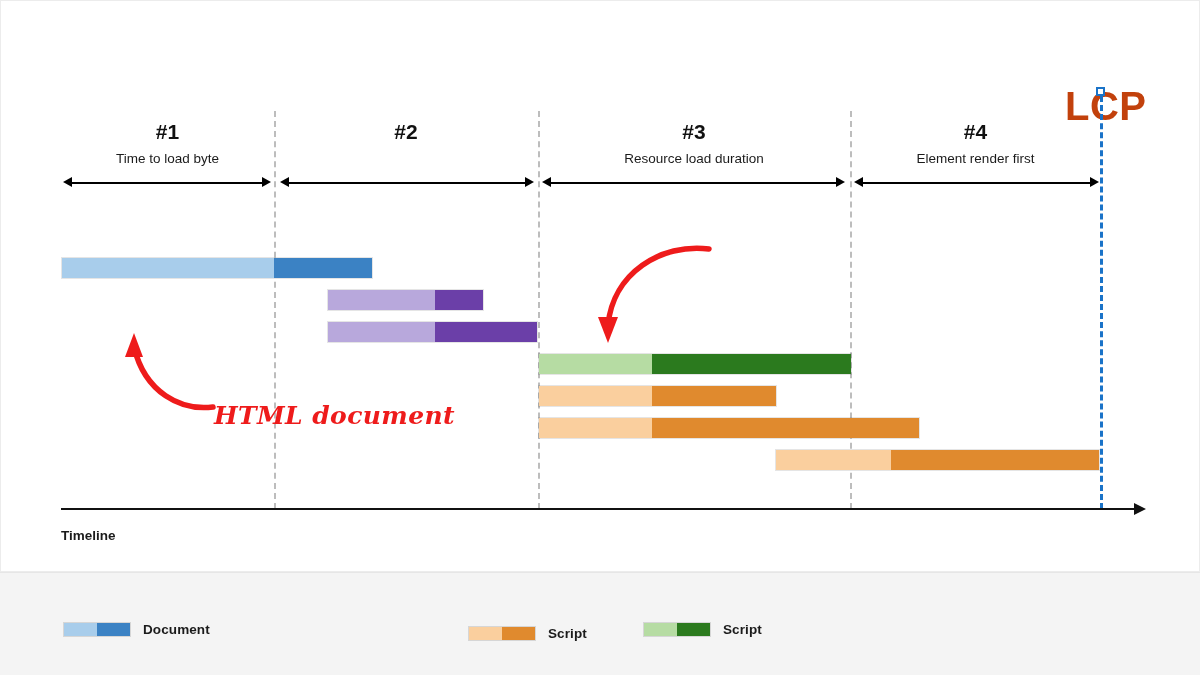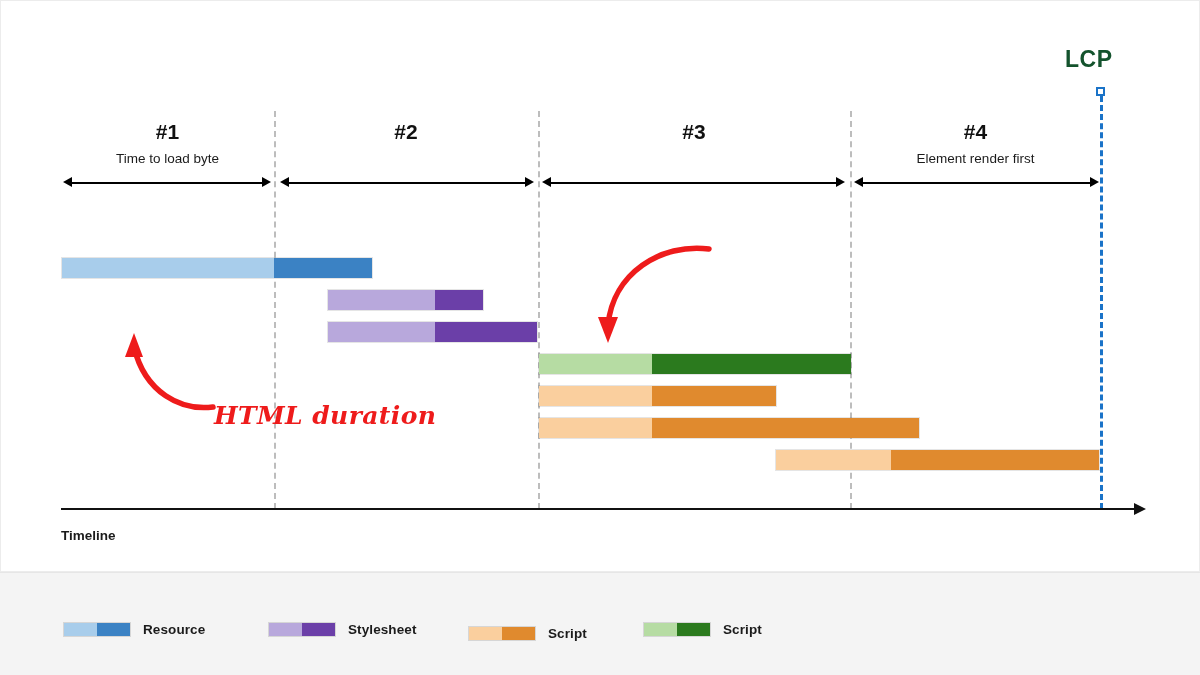--- a/index.html
+++ b/index.html
@@ -33,22 +33,23 @@
   .legend-item{position:absolute;top:0;height:24px;display:flex;align-items:center;}
   .swatch{width:68px;height:15px;display:flex;border:1px solid rgba(0,0,0,.12);box-sizing:border-box;}
   .swatch .half{width:50%;height:100%;}
   .legend-label{
     margin-left:12px;font-size:13.5px;font-weight:bold;color:#1b1b1b;
     letter-spacing:.1px;white-space:nowrap;
   }
 
   
   .lcp-label{
-    position:absolute;font-size:23px;font-weight:bold;color:#14532d;
+    position:absolute;font-size:40px;font-weight:bold;color:#c2410c;
     letter-spacing:.5px;
+    margin-top:38px;
   }
   .lcp-line{
     position:absolute;width:0;border-left:3px dashed #1a73c8;
   }
   .lcp-cap{
     position:absolute;width:9px;height:9px;
     border:2px solid #1a73c8;background:#ffffff;box-sizing:border-box;
   }
 
   
@@ -115,20 +116,21 @@
 
     <div class="phase" style="left:60px;top:120px;width:213px;">
       <div class="phase-num">#1</div>
       <div class="phase-name">Time to load byte</div>
     </div>
     <div class="phase" style="left:273px;top:120px;width:264px;">
       <div class="phase-num">#2</div>
     </div>
     <div class="phase" style="left:537px;top:120px;width:312px;">
       <div class="phase-num">#3</div>
+      <div class="phase-name">Resource load duration</div>
     </div>
     <div class="phase" style="left:849px;top:120px;width:251px;">
       <div class="phase-num">#4</div>
       <div class="phase-name">Element render first</div>
     </div>
 
     <div class="measure" style="left:62px;top:176px;width:208px;">
       <span class="head left"></span>
         <span class="shaft"></span>
         <span class="head right"></span>
@@ -181,51 +183,44 @@
 
     <div class="bar" style="left:774px;top:448px;width:325px;">
       <span class="seg" style="width:116px;background:#facf9e;"></span>
       <span class="seg" style="width:209px;background:#e08a2e;"></span>
     </div>
 
     <svg class="annot-arrow" style="left:108px;top:288px;" width="120" height="130" viewBox="0 0 120 130">
       <path d="M104,118 C72,122 36,104 25,58" stroke="#ee1b1b" stroke-width="5.5" fill="none" stroke-linecap="round"></path>
       <path d="M25,44 L34,68 L16,68 Z" fill="#ee1b1b"></path>
     </svg>
-    <div class="annot" style="left:213px;top:400px;">HTML duration</div>
+    <div class="annot" style="left:213px;top:400px;">HTML document</div>
 
     <svg class="annot-arrow" style="left:588px;top:238px;" width="130" height="122" viewBox="0 0 130 122">
       <path d="M120,10 C72,4 24,34 19,86" stroke="#ee1b1b" stroke-width="5.5" fill="none" stroke-linecap="round"></path>
       <path d="M19,104 L29,78 L9,78 Z" fill="#ee1b1b"></path>
     </svg>
 
     <div class="axis" style="left:60px;top:507px;width:1075px;"></div>
     <div class="axis-head" style="left:1133px;top:502px;"></div>
     <div class="axis-label" style="left:60px;top:527px;">Timeline</div>
 
   </div>
 
   <div class="legend-band">
     <div class="legend-row">
 
       <div class="legend-item" style="left:63px;">
         <span class="swatch">
           <span class="half" style="background:#a8cdeb;"></span>
           <span class="half" style="background:#3b82c4;"></span>
         </span>
-        <span class="legend-label">Resource</span>
+        <span class="legend-label">Document</span>
       </div>
 
-      <div class="legend-item" style="left:268px;">
-        <span class="swatch">
-          <span class="half" style="background:#b8a8dc;"></span>
-          <span class="half" style="background:#6b3fa8;"></span>
-        </span>
-        <span class="legend-label">Stylesheet</span>
-      </div>
 
       <div class="legend-item" style="left:468px;align-items:flex-end;">
         <span class="swatch">
           <span class="half" style="background:#facf9e;"></span>
           <span class="half" style="background:#e08a2e;"></span>
         </span>
         <span class="legend-label">Script</span>
       </div>
 
       <div class="legend-item" style="left:643px;">

